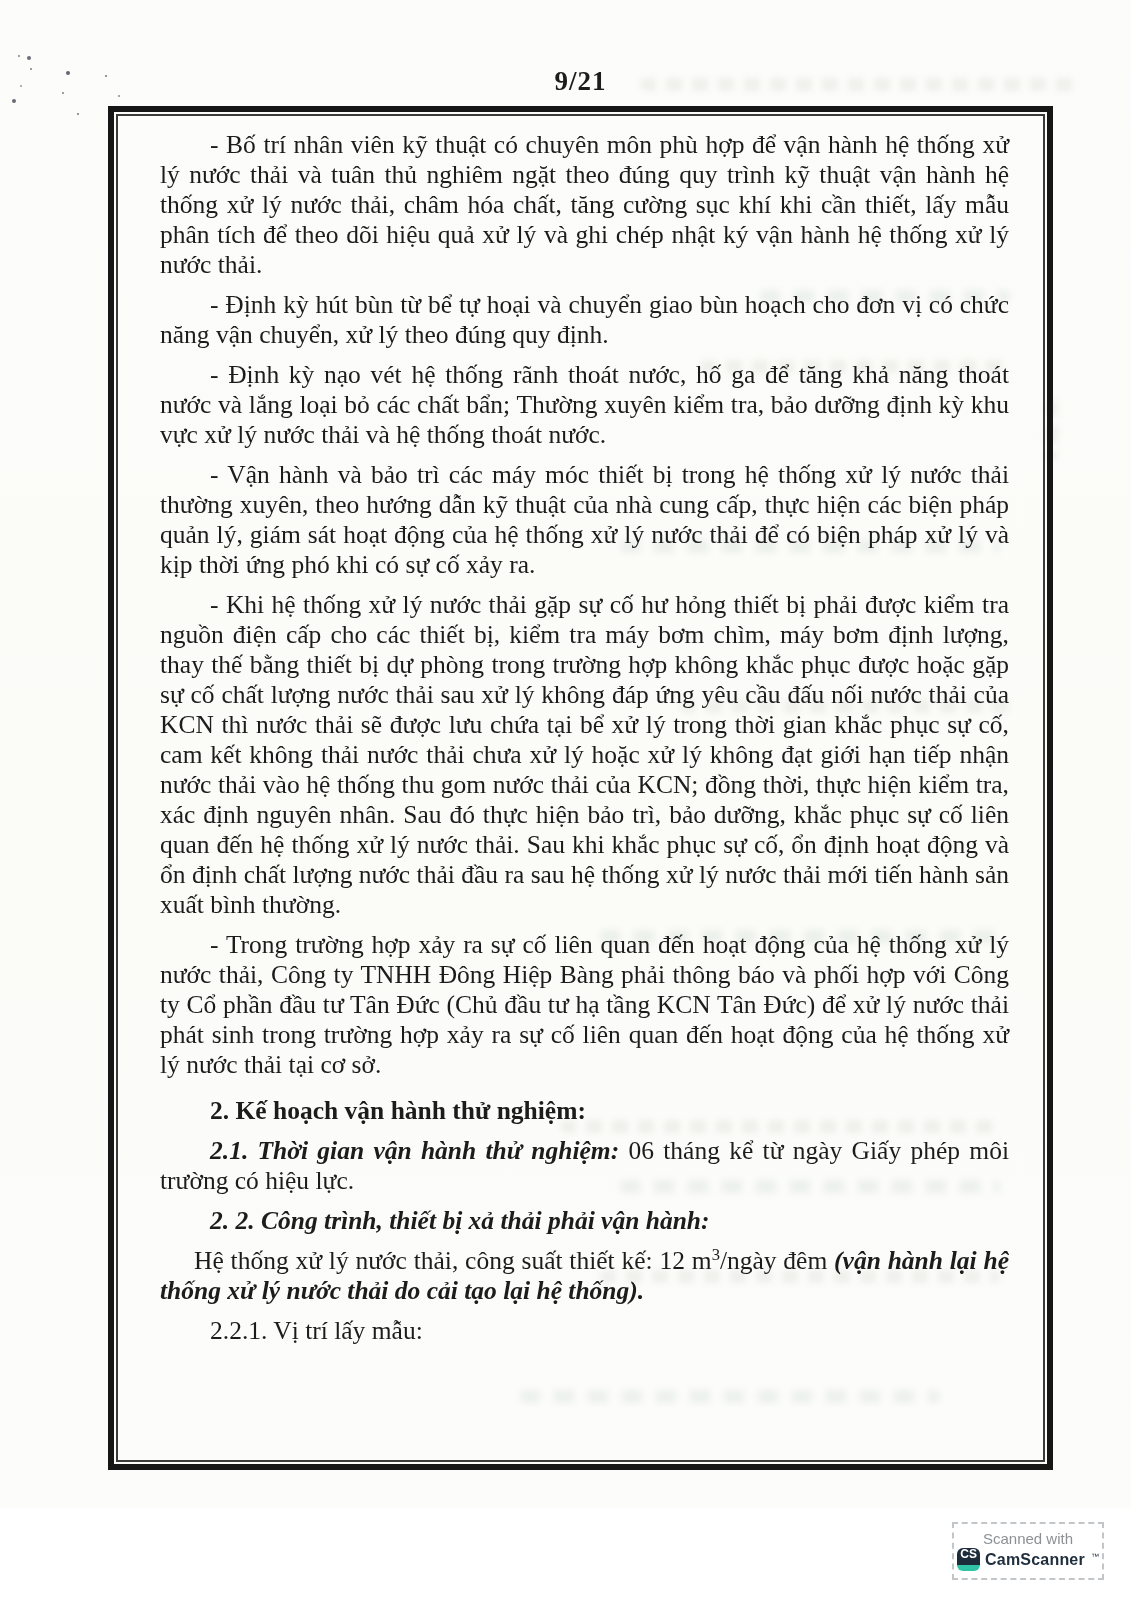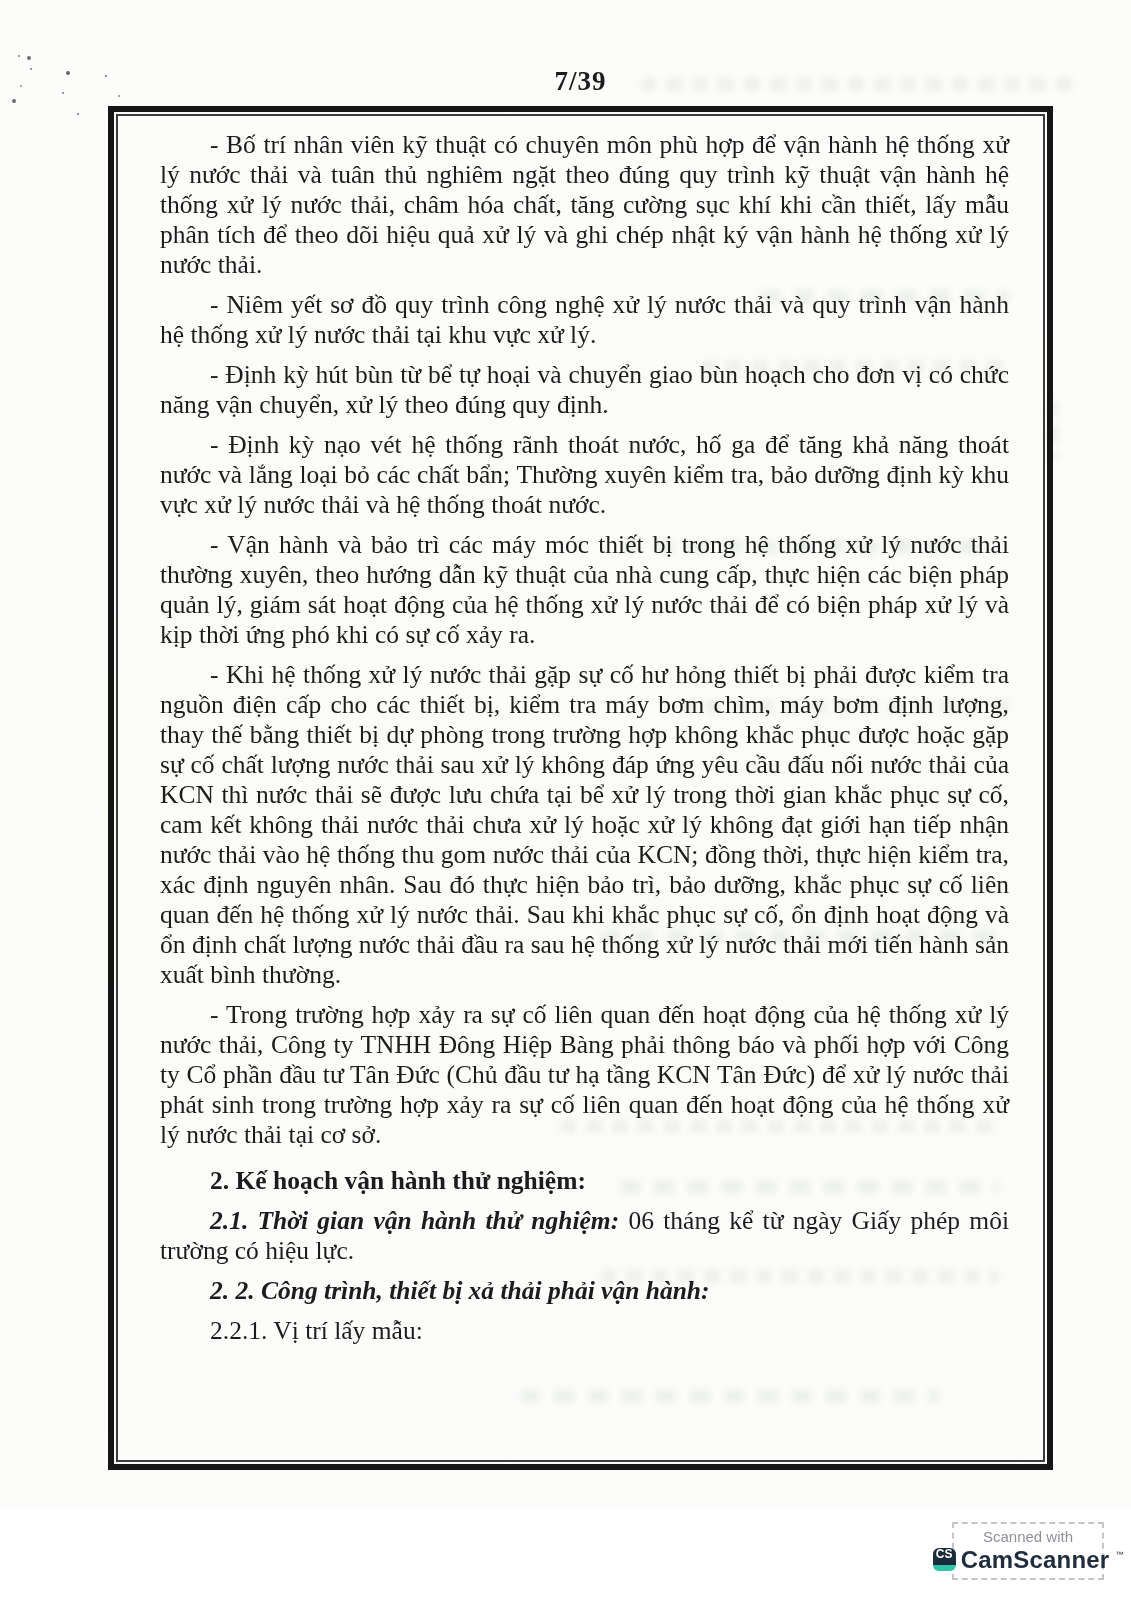--- a/index.html
+++ b/index.html
@@ -68,21 +68,21 @@
   }
   .cs-line1 { color: #8d9196; font-size: 15px; line-height: 15px; }
   .cs-row { display: flex; align-items: center; gap: 5px; }
   .cs-logo {
     width: 23px; height: 23px; border-radius: 6px;
     background: linear-gradient(180deg, #1d2c3a 0 76%, #2ec4a5 76% 100%);
     color: #ffffff; font-size: 12px; font-weight: bold;
     display: flex; align-items: center; justify-content: center;
     padding-bottom: 11px; box-sizing: border-box;
   }
-  .cs-name { color: #1f2d3d; font-size: 24px; font-weight: bold; letter-spacing: .2px; }
+  .cs-name { color: #1f2d3d; font-size: 16px; font-weight: bold; letter-spacing: .2px; }
   .cs-tm { color: #1f2d3d; font-size: 8px; vertical-align: top; margin-left: 1px; align-self: flex-start; margin-top: 4px; }
 </style>
 </head>
 <body>
 
 <div class="scan-bg"></div>
 
 <div class="smudge" style="left:640px; top:78px; width:440px;"></div>
 <div class="smudge green" style="left:760px; top:290px; width:250px;"></div>
 <div class="smudge" style="left:700px; top:360px; width:310px;"></div>
@@ -90,45 +90,45 @@
 <div class="smudge" style="left:680px; top:700px; width:330px;"></div>
 <div class="smudge green" style="left:600px; top:930px; width:400px;"></div>
 <div class="smudge" style="left:560px; top:1120px; width:440px;"></div>
 <div class="smudge green" style="left:620px; top:1180px; width:380px;"></div>
 <div class="smudge" style="left:600px; top:1270px; width:400px;"></div>
 <div class="smudge green" style="left:520px; top:1390px; width:420px;"></div>
 <div class="smudge" style="left:1058px; top:400px; width:60px; transform:rotate(90deg); transform-origin:left top;"></div>
 
 <div class="speckles"></div>
 
-<div class="page-number">7/39</div>
+<div class="page-number">9/21</div>
 
 <div class="frame">
   <div class="frame-inner">
 
     <p class="para first">- Bố trí nhân viên kỹ thuật có chuyên môn phù hợp để vận hành hệ thống xử lý nước thải và tuân thủ nghiêm ngặt theo đúng quy trình kỹ thuật vận hành hệ thống xử lý nước thải, châm hóa chất, tăng cường sục khí khi cần thiết, lấy mẫu phân tích để theo dõi hiệu quả xử lý và ghi chép nhật ký vận hành hệ thống xử lý nước thải.</p>
 
-    <p class="para">- Niêm yết sơ đồ quy trình công nghệ xử lý nước thải và quy trình vận hành hệ thống xử lý nước thải tại khu vực xử lý.</p>
 
     <p class="para">- Định kỳ hút bùn từ bể tự hoại và chuyển giao bùn hoạch cho đơn vị có chức năng vận chuyển, xử lý theo đúng quy định.</p>
 
     <p class="para">- Định kỳ nạo vét hệ thống rãnh thoát nước, hố ga để tăng khả năng thoát nước và lắng loại bỏ các chất bẩn; Thường xuyên kiểm tra, bảo dưỡng định kỳ khu vực xử lý nước thải và hệ thống thoát nước.</p>
 
     <p class="para">- Vận hành và bảo trì các máy móc thiết bị trong hệ thống xử lý nước thải thường xuyên, theo hướng dẫn kỹ thuật của nhà cung cấp, thực hiện các biện pháp quản lý, giám sát hoạt động của hệ thống xử lý nước thải để có biện pháp xử lý và kịp thời ứng phó khi có sự cố xảy ra.</p>
 
     <p class="para">- Khi hệ thống xử lý nước thải gặp sự cố hư hỏng thiết bị phải được kiểm tra nguồn điện cấp cho các thiết bị, kiểm tra máy bơm chìm, máy bơm định lượng, thay thế bằng thiết bị dự phòng trong trường hợp không khắc phục được hoặc gặp sự cố chất lượng nước thải sau xử lý không đáp ứng yêu cầu đấu nối nước thải của KCN thì nước thải sẽ được lưu chứa tại bể xử lý trong thời gian khắc phục sự cố, cam kết không thải nước thải chưa xử lý hoặc xử lý không đạt giới hạn tiếp nhận nước thải vào hệ thống thu gom nước thải của KCN; đồng thời, thực hiện kiểm tra, xác định nguyên nhân. Sau đó thực hiện bảo trì, bảo dưỡng, khắc phục sự cố liên quan đến hệ thống xử lý nước thải. Sau khi khắc phục sự cố, ổn định hoạt động và ổn định chất lượng nước thải đầu ra sau hệ thống xử lý nước thải mới tiến hành sản xuất bình thường.</p>
 
     <p class="para">- Trong trường hợp xảy ra sự cố liên quan đến hoạt động của hệ thống xử lý nước thải, Công ty TNHH Đông Hiệp Bàng phải thông báo và phối hợp với Công ty Cổ phần đầu tư Tân Đức (Chủ đầu tư hạ tầng KCN Tân Đức) để xử lý nước thải phát sinh trong trường hợp xảy ra sự cố liên quan đến hoạt động của hệ thống xử lý nước thải tại cơ sở.</p>
 
     <p class="para h-main">2. Kế hoạch vận hành thử nghiệm:</p>
 
     <p class="para"><span class="bi">2.1. Thời gian vận hành thử nghiệm:</span><span> 06 tháng kể từ ngày Giấy phép môi trường có hiệu lực.</span></p>
 
     <p class="para bi">2. 2. Công trình, thiết bị xả thải phải vận hành:</p>
 
+    <p class="para tight-indent"><span>Hệ thống xử lý nước thải, công suất thiết kế: 12 m</span><span class="sup">3</span><span>/ngày đêm </span><span class="bi">(vận hành lại hệ thống xử lý nước thải do cải tạo lại hệ thống).</span></p>
 
     <p class="para">2.2.1. Vị trí lấy mẫu:</p>
 
 
   </div>
 </div>
 
 <div class="cs-badge">
   <div class="cs-line1">Scanned with</div>
   <div class="cs-row">

